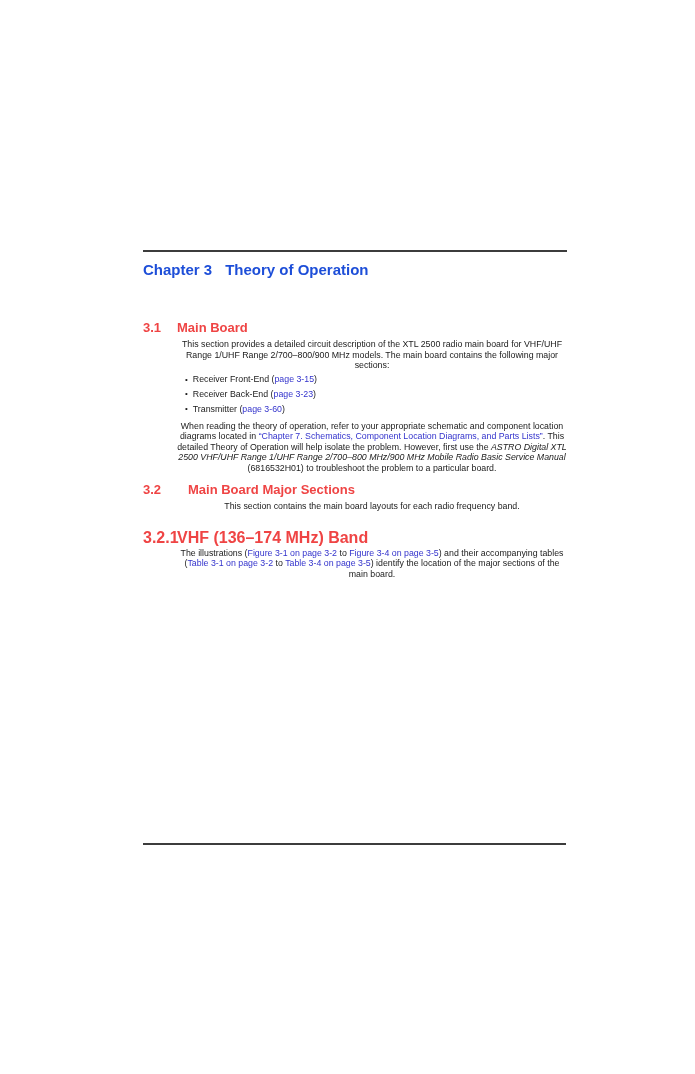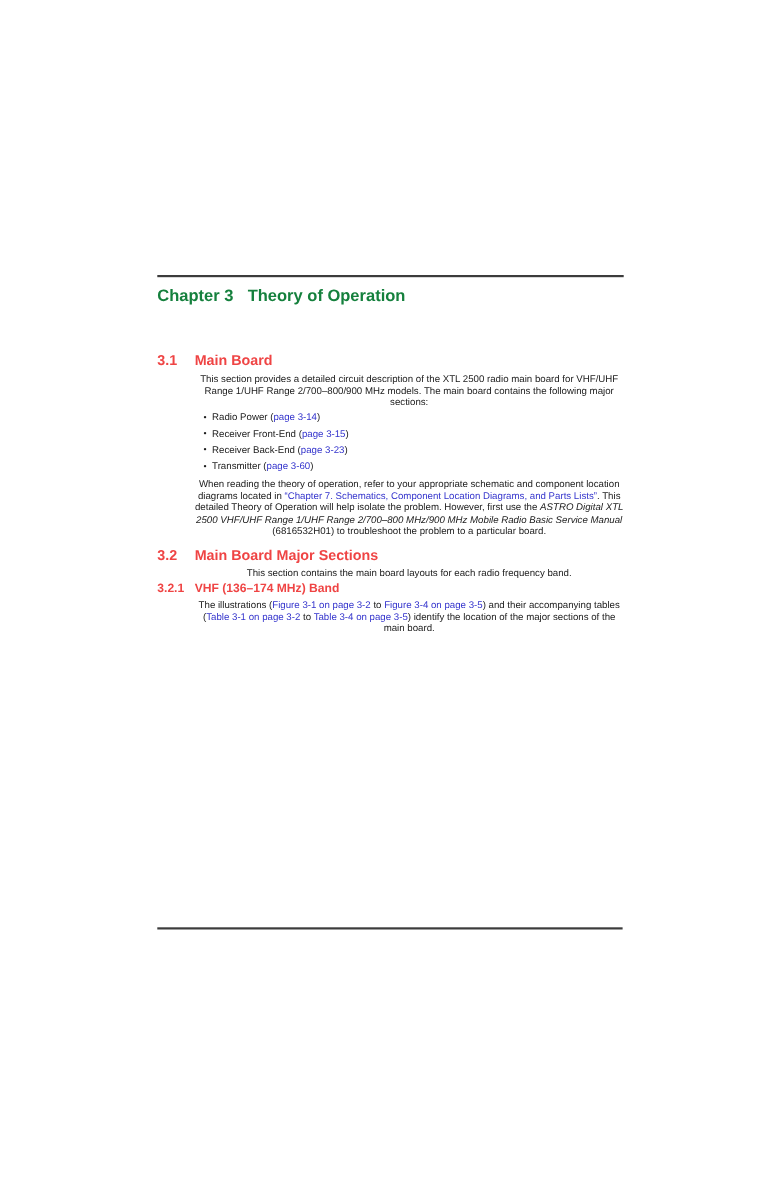--- a/index.html
+++ b/index.html
@@ -32,44 +32,44 @@
     top: 843px;
     width: 423px;
     height: 2px;
     background: #3c3c3c;
   }
   .chapter-heading {
     margin: 9px 0 0 0;
     font-size: 15px;
     font-weight: bold;
     line-height: 18px;
-    color: #15803d;
+    color: #1d4ed8;
   }
   .chapter-heading .ch-label {
     margin-right: 13px;
   }
   .sec-heading {
     display: flex;
     font-weight: bold;
     color: #ef4444;
   }
   .sec-heading .sec-num {
     flex: none;
     width: 34px;
   }
   .h2 {
     font-size: 13px;
     line-height: 16px;
   }
   .h2-31 { margin-top: 41px; }
-  .h2-32 { margin-top: 9px; }
+  .h2-32 { margin-top: 9px; gap: 11px; }
   .h3 {
-    font-size: 11px;
+    font-size: 16px;
     line-height: 14px;
-    margin-top: 2px;
+    margin-top: 19px;
   }
   .body {
     margin: 3px 0 0 34px;
     width: 390px;
     font-size: 8.8px;
     line-height: 10.5px;
     text-align: center;
   }
   .mt6 { margin-top: 6px; }
   .mt3 { margin-top: 3px; }
@@ -104,21 +104,20 @@
     <h1 class="chapter-heading"><span class="ch-label">Chapter 3</span><span class="ch-title">Theory of Operation</span></h1>
 
     <div class="sec-heading h2 h2-31">
       <span class="sec-num">3.1</span>
       <span class="sec-title">Main Board</span>
     </div>
 
     <p class="body">This section provides a detailed circuit description of the XTL 2500 radio main board for VHF/UHF Range 1/UHF Range 2/700–800/900 MHz models. The main board contains the following major sections:</p>
 
     <div class="bullets">
-      <div class="bullet"><span class="glyph">•</span><span>Radio Power (</span><span class="link">page 3-14</span><span>)</span></div>
       <div class="bullet"><span class="glyph">•</span><span>Receiver Front-End (</span><span class="link">page 3-15</span><span>)</span></div>
       <div class="bullet"><span class="glyph">•</span><span>Receiver Back-End (</span><span class="link">page 3-23</span><span>)</span></div>
       <div class="bullet"><span class="glyph">•</span><span>Transmitter (</span><span class="link">page 3-60</span><span>)</span></div>
     </div>
 
     <p class="body mt6"><span>When reading the theory of operation, refer to your appropriate schematic and component location diagrams located in </span><span class="link">“Chapter 7. Schematics, Component Location Diagrams, and Parts Lists”</span><span>. This detailed Theory of Operation will help isolate the problem. However, first use the </span><em>ASTRO Digital XTL 2500 VHF/UHF Range 1/UHF Range 2/700–800 MHz/900 MHz Mobile Radio Basic Service Manual</em><span> (6816532H01) to troubleshoot the problem to a particular board.</span></p>
 
     <div class="sec-heading h2 h2-32">
       <span class="sec-num">3.2</span>
       <span class="sec-title">Main Board Major Sections</span>

